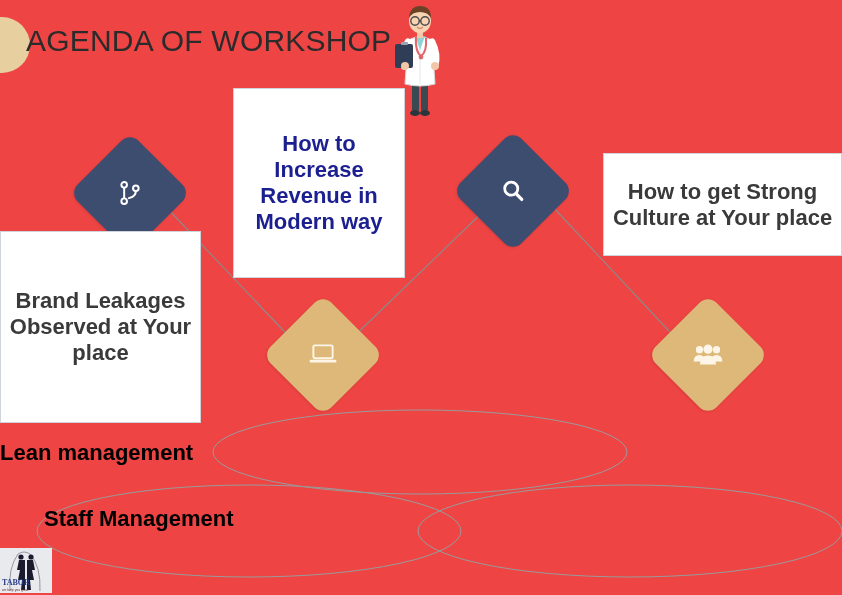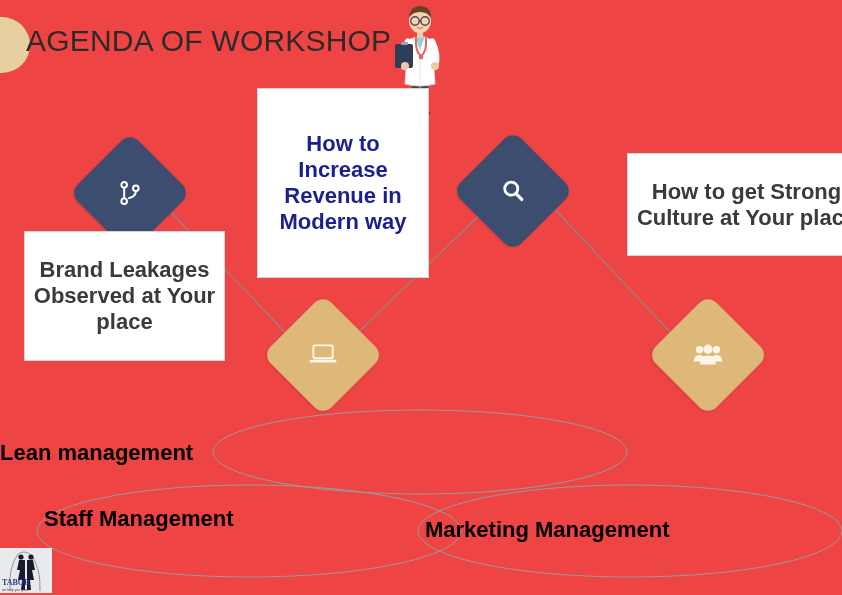--- a/index.html
+++ b/index.html
@@ -96,27 +96,26 @@
     position: absolute;
     border: 1px solid #cfd3da;
     background: #ffffff;
     display: flex;
     align-items: center;
     justify-content: center;
     text-align: center;
     font-weight: bold;
     line-height: 1.18;
     padding: 4px 6px;
-    margin-left: 24px;
   }
   .tbox-dark { color: #3a3a3a; }
   .tbox-blue { color: #1b1f8f; }
 
   .box-brand {
-    left: 0px;   top: 231px;  width: 201px; height: 130px;
+    left: 0px;   top: 231px;  width: 201px; height: 192px;
     font-size: 22px;
   }
   .box-revenue {
     left: 233px; top: 88px;   width: 172px; height: 190px;
     font-size: 22px;
   }
   .box-systems {
     left: 429px; top: 248px;  width: 172px; height: 78px;
     font-size: 22px;
   }
@@ -260,21 +259,20 @@
 
   <div class="tbox tbox-dark box-brand">Brand Leakages Observed at Your place</div>
 
   <div class="tbox tbox-blue box-revenue">How to Increase Revenue in Modern way</div>
 
 
   <div class="tbox tbox-dark box-culture">How to get Strong Culture at Your place</div>
 
   <div class="ellipse-label el-lean">Lean management</div>
   <div class="ellipse-label el-staff">Staff Management</div>
-  <div class="ellipse-label el-marketing">Marketing Management</div>
 
   <div class="logo">
     <svg viewBox="0 0 52 45" width="52" height="45" xmlns="http://www.w3.org/2000/svg">
       <rect x="0" y="0" width="52" height="45" fill="#e9eaee"></rect>
       <path d="M10 43 Q8 20 18 6 Q24 2 30 6 Q41 18 40 43" fill="none" stroke="#7d818c" stroke-width="0.8"></path>
       <path d="M19 12 L17 22 L20 22 L18 32 L22 32 L21 42 L25 42 L25 12 Z" fill="#1a1a2e"></path>
       <path d="M33 12 L35 22 L32 22 L34 32 L30 32 L31 42 L27 42 L27 12 Z" fill="#1a1a2e"></path>
       <circle cx="21" cy="9" r="2.6" fill="#1a1a2e"></circle>
       <circle cx="31" cy="9" r="2.6" fill="#1a1a2e"></circle>
       <text x="2" y="37" font-family="Liberation Serif, serif" font-size="8" font-weight="bold" fill="#2b3c8c">TABOR</text>

